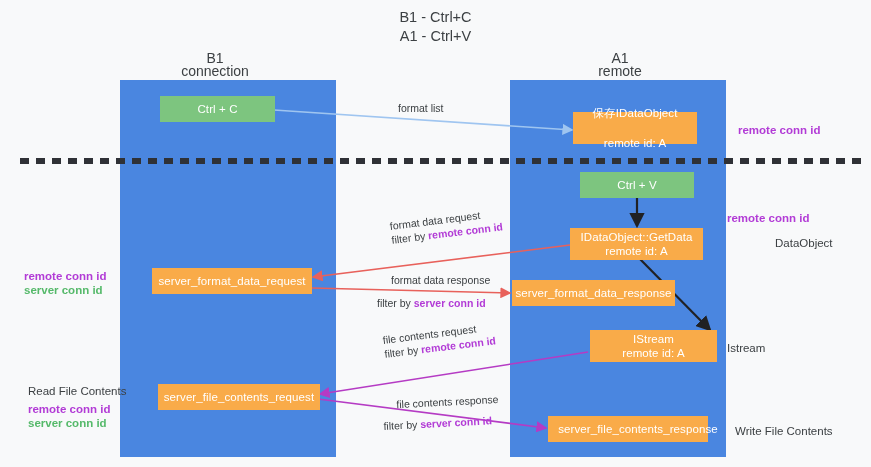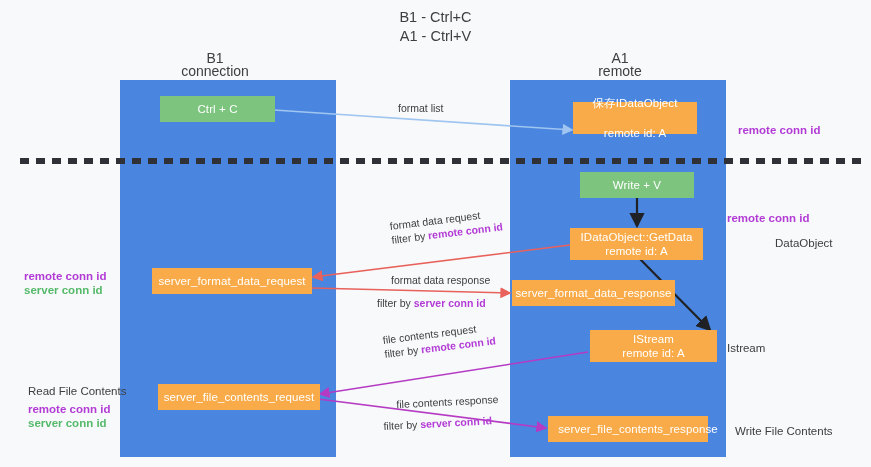--- a/index.html
+++ b/index.html
@@ -128,27 +128,27 @@
 
     <line x1="588" y1="352" x2="320" y2="394" stroke="#b53bc4" stroke-width="1.6" marker-end="url(#ah-purple)"></line>
 
     <line x1="318" y1="399" x2="546" y2="428" stroke="#b53bc4" stroke-width="1.6" marker-end="url(#ah-purple)"></line>
   </svg>
 
   <div class="node green" style="left:160px; top:96px; width:115px; height:26px;">
     <span>Ctrl + C</span>
   </div>
 
-  <div class="node orange" style="left:573px; top:102px; width:124px; height:32px;gap:16px;">
+  <div class="node orange" style="left:573px; top:112px; width:124px; height:32px;gap:16px;">
     <span>保存IDataObject</span>
     <span class="l2">remote id: A</span>
   </div>
 
   <div class="node green" style="left:580px; top:172px; width:114px; height:26px;">
-    <span>Write + V</span>
+    <span>Ctrl + V</span>
   </div>
 
   <div class="node orange" style="left:570px; top:228px; width:133px; height:32px;">
     <span>IDataObject::GetData</span>
     <span class="l2">remote id: A</span>
   </div>
 
   <div class="node orange" style="left:512px; top:280px; width:163px; height:26px;">
     <span>server_format_data_response</span>
   </div>

